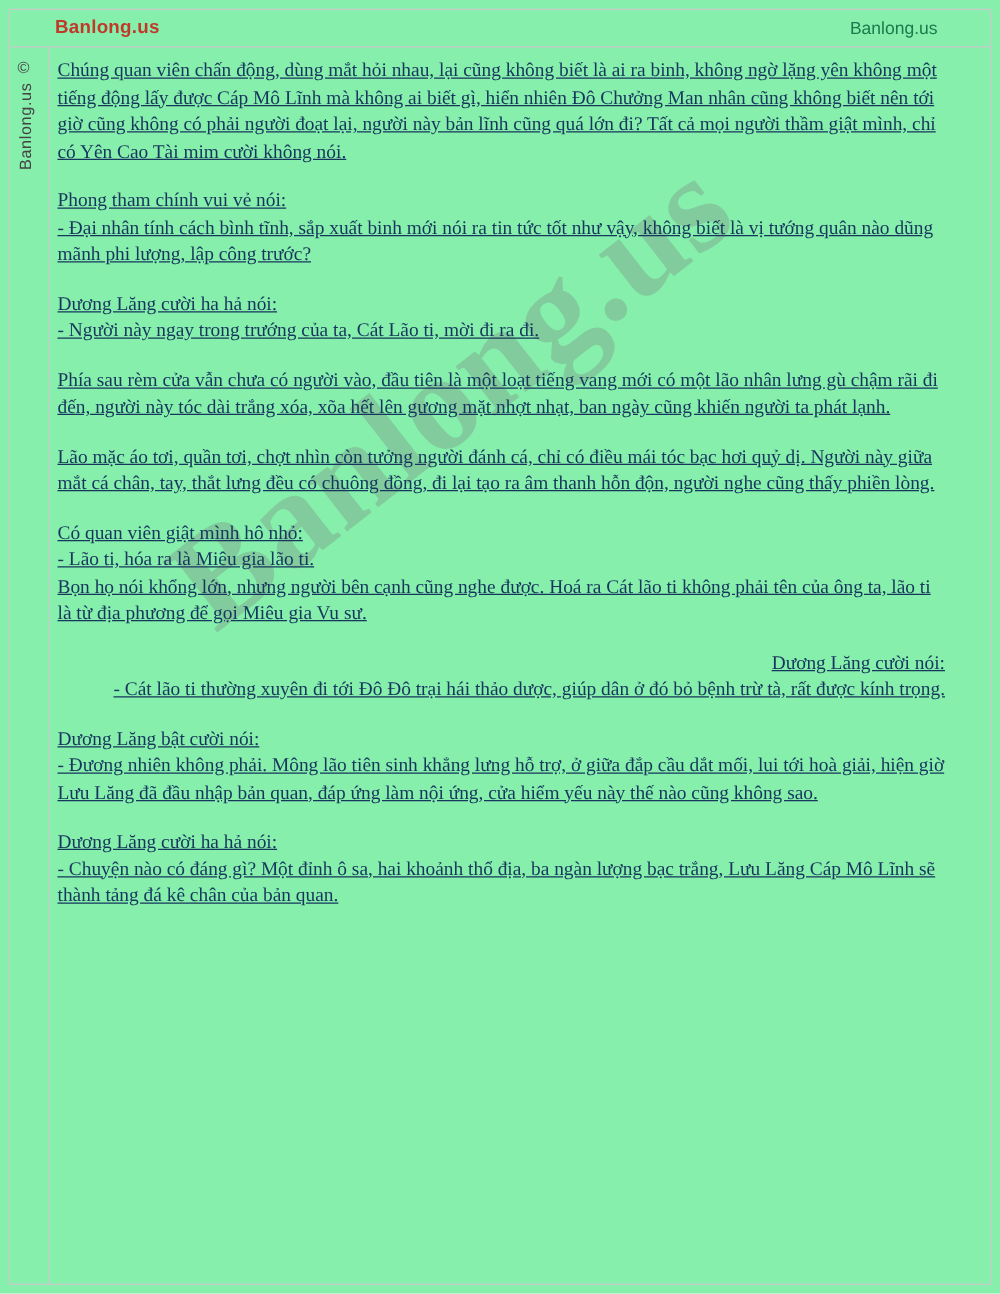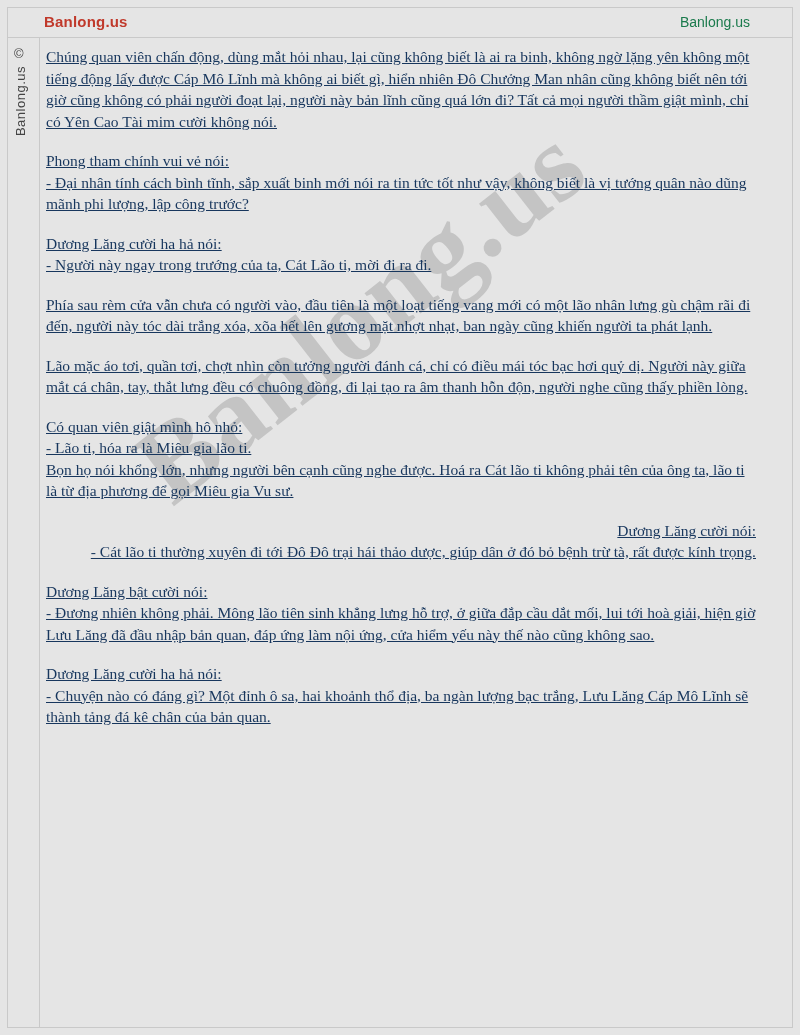--- a/index.html
+++ b/index.html
@@ -13,21 +13,21 @@
     font-family: "Liberation Serif", serif;
     position: relative;
     overflow: hidden;
   }
   .page {
     position: absolute;
     left: 0; top: 0;
     width: 800px;
     height: 1035px;
     box-sizing: border-box;
-    background: #e5e5e5;
+    background: #86efac;
   }
   
   .page-frame {
     position: absolute;
     left: 7px;
     top: 7px;
     width: 786px;
     height: 1021px;
     border: 1px solid #c9c9c9;
     box-sizing: border-box;

